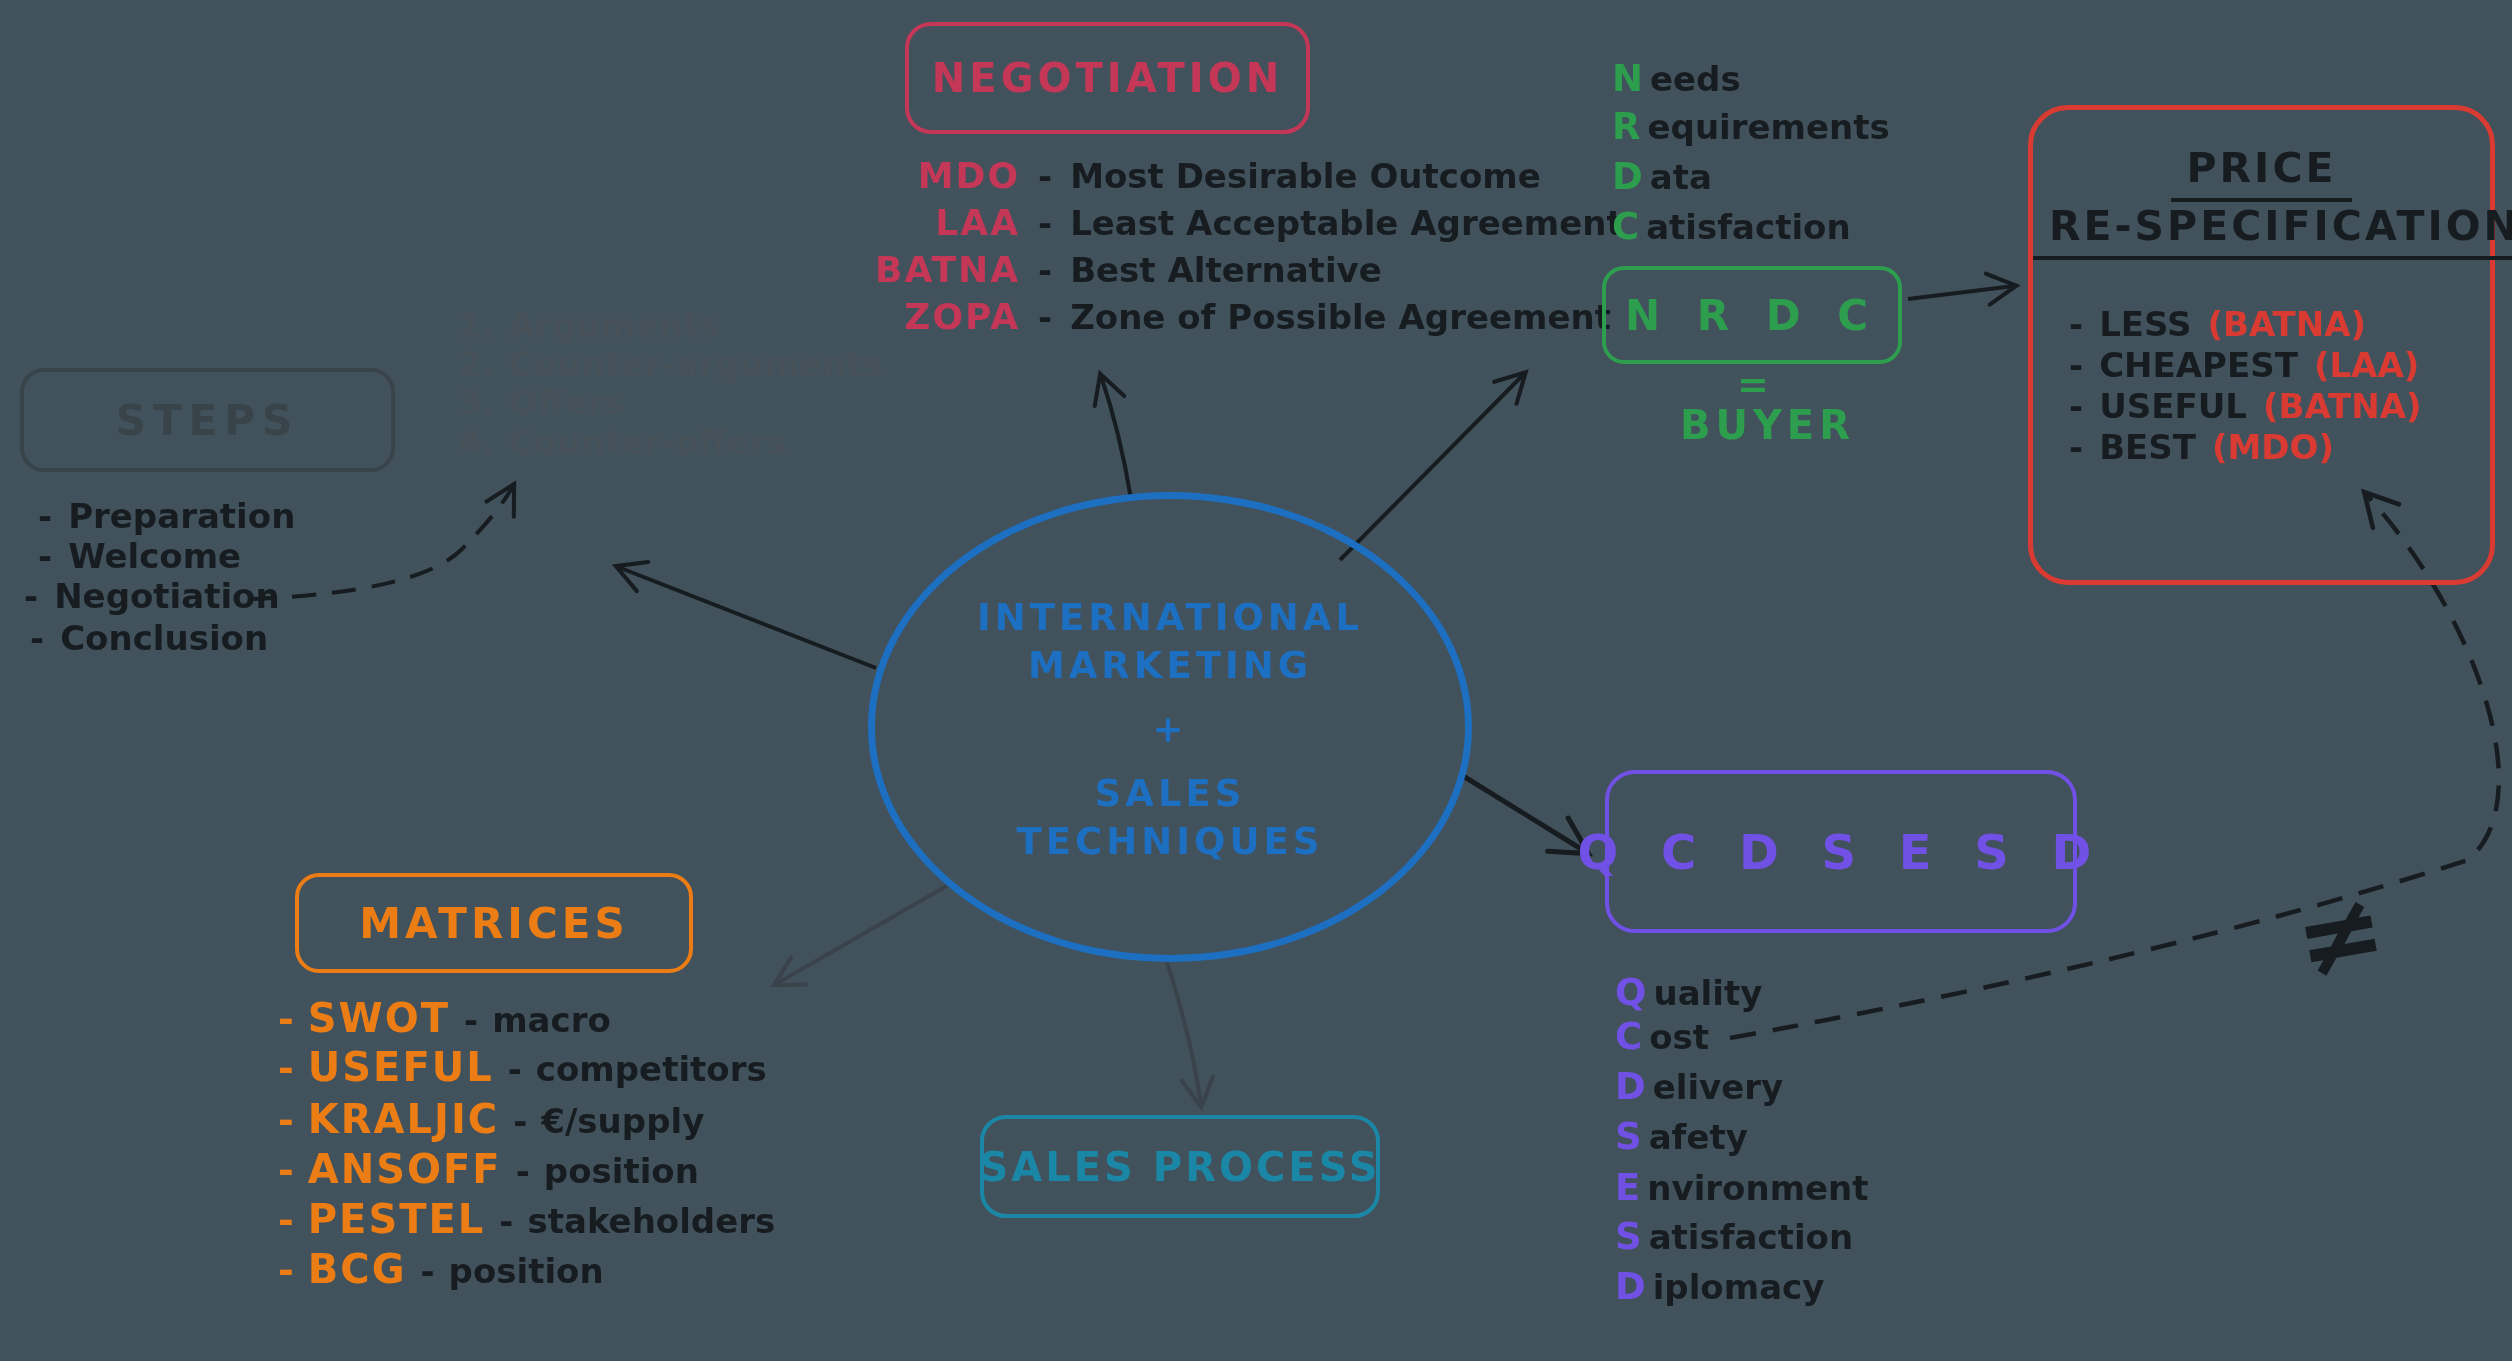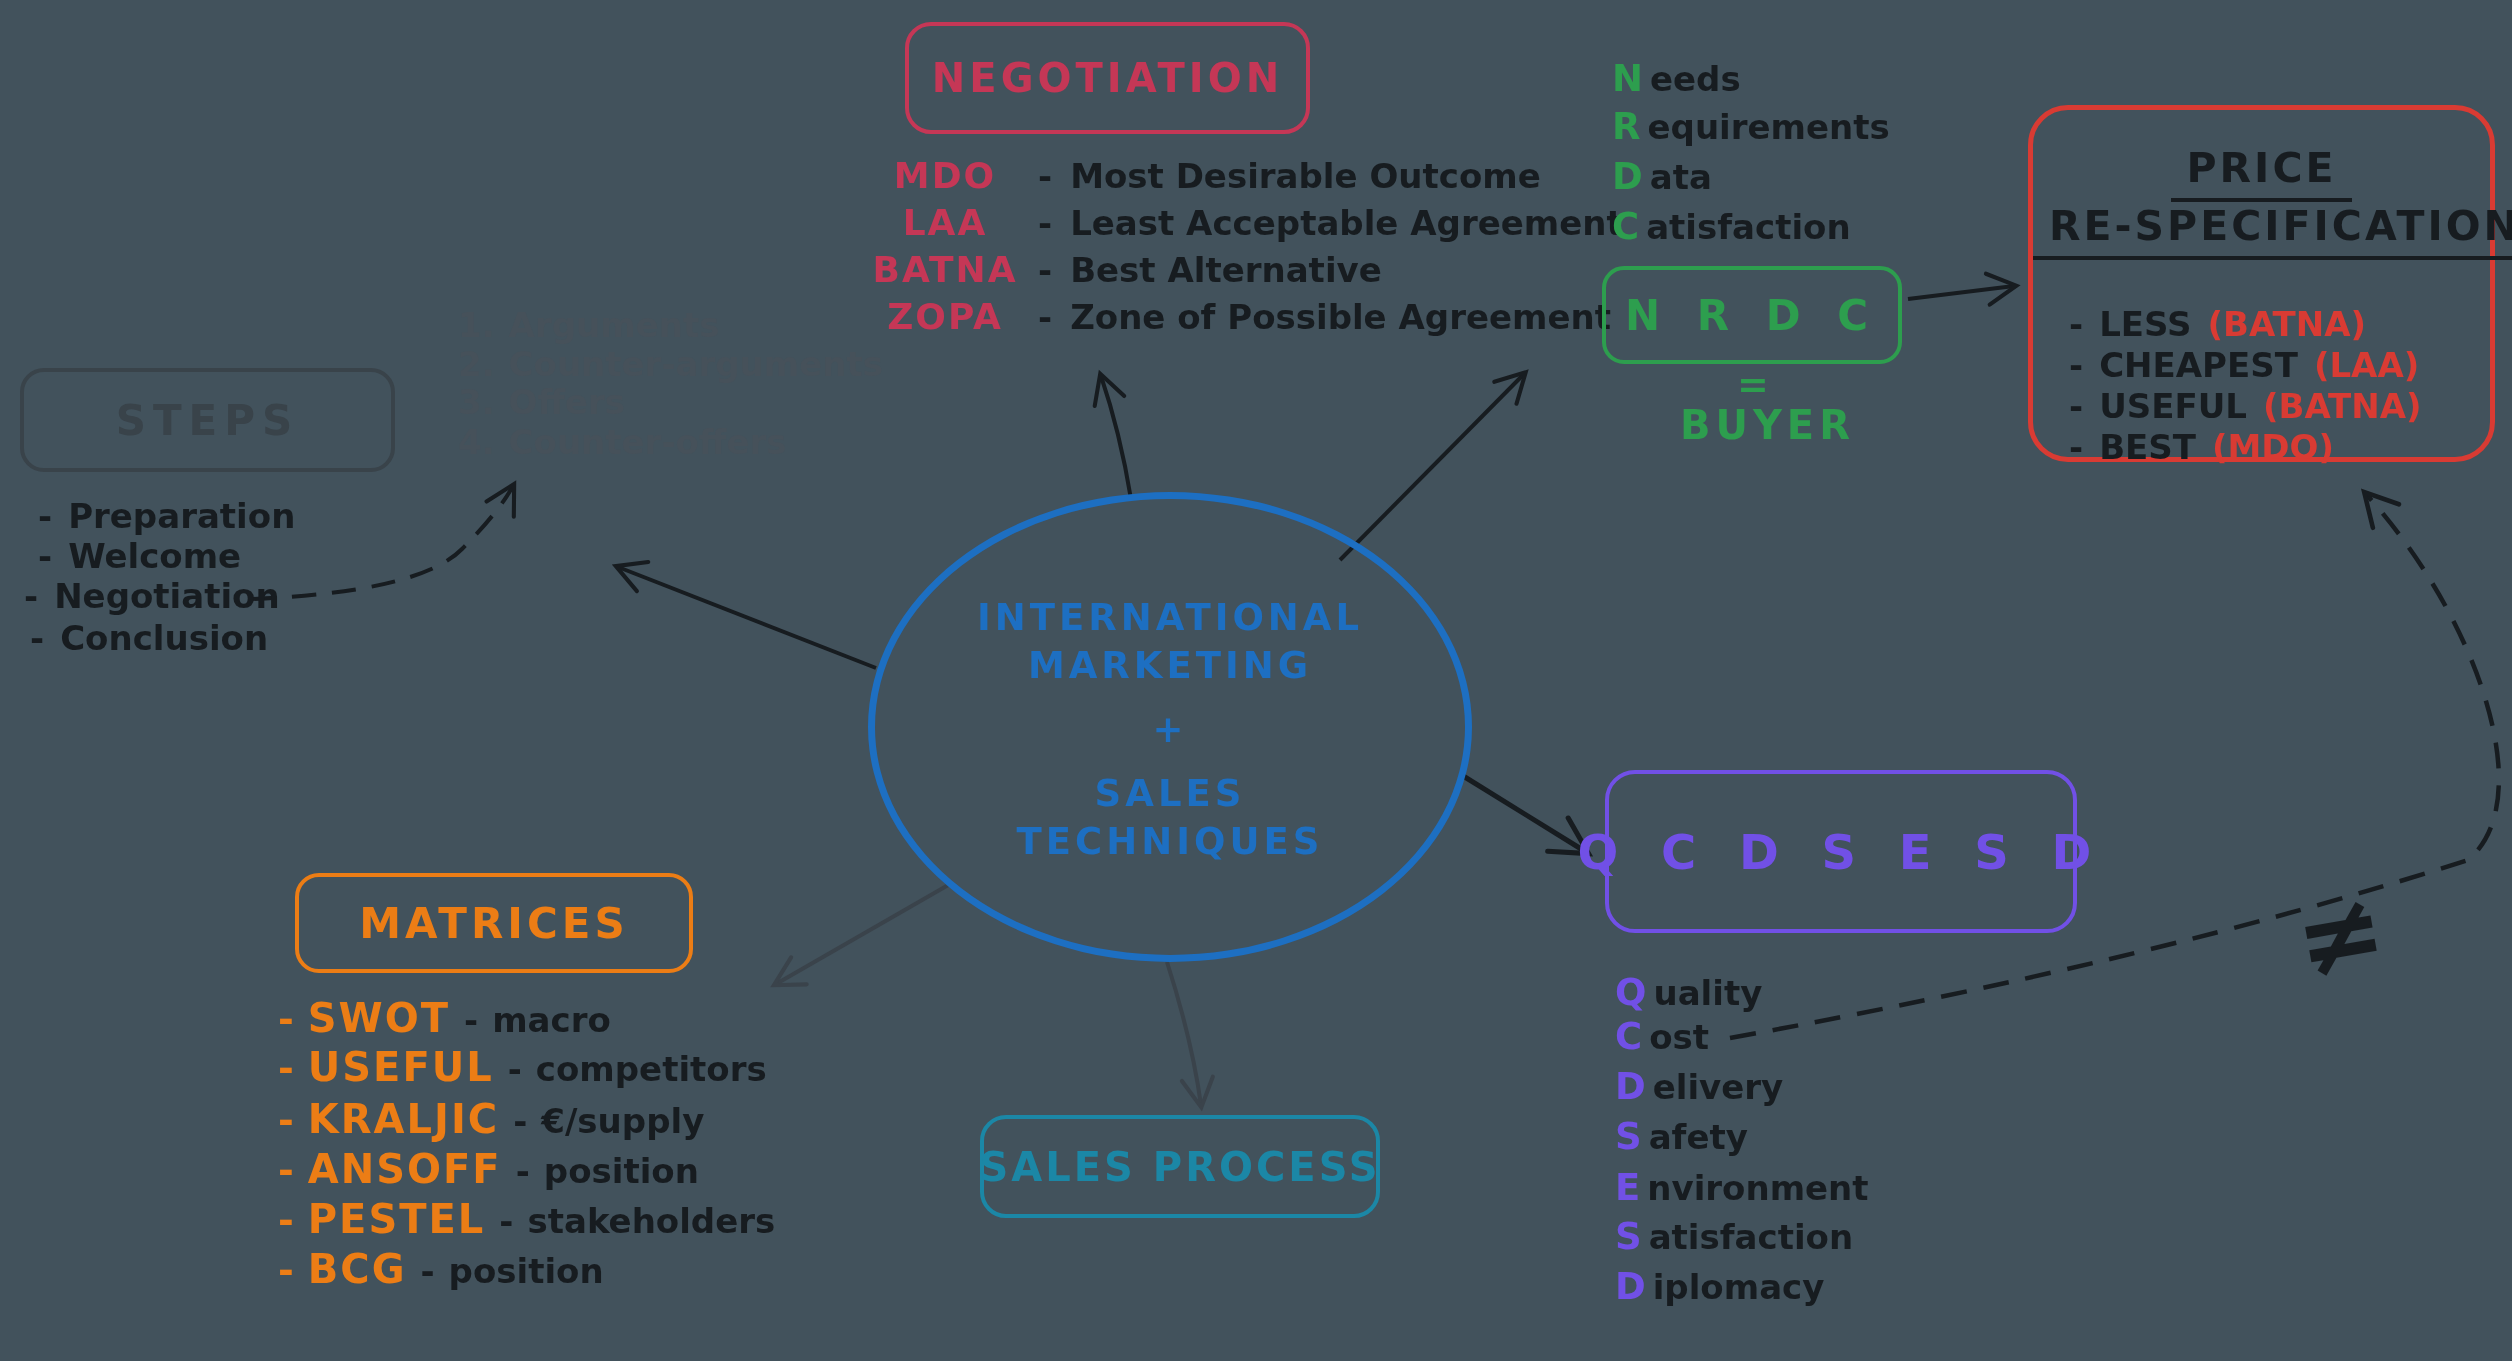--- a/index.html
+++ b/index.html
@@ -19,21 +19,21 @@
   .steps-box{left:20px;top:368px;width:375px;height:104px;border-width:4px;border-radius:24px;
     border-color:var(--gray_box);color:var(--gray_box);font-size:42px;letter-spacing:7px;}
   .nrdc-box{left:1602px;top:266px;width:300px;height:98px;border-width:4px;border-radius:22px;
     border-color:var(--green);color:var(--green);font-size:42px;letter-spacing:11px;}
   .qcd-box{left:1605px;top:770px;width:472px;height:163px;border-width:4px;border-radius:30px;
     border-color:var(--purple);color:var(--purple);font-size:48px;letter-spacing:13px;justify-content:center;}
   .mat-box{left:295px;top:873px;width:398px;height:100px;border-width:4px;border-radius:24px;
     border-color:var(--orange);color:var(--orange);font-size:42px;letter-spacing:4px;}
   .sales-box{left:980px;top:1115px;width:400px;height:103px;border-width:4px;border-radius:26px;
     border-color:var(--teal);color:var(--teal);font-size:40px;letter-spacing:3px;}
-  .price-box{left:2028px;top:105px;width:467px;height:357px;border-width:5px;border-radius:40px;
+  .price-box{left:2028px;top:105px;width:467px;height:480px;border-width:5px;border-radius:40px;
     border-color:var(--red);display:block;}
   .price-title{position:absolute;left:0;right:0;text-align:center;color:var(--ink);
     font-size:41px;font-weight:bold;letter-spacing:3px;}
   .price-title span{display:inline-block;border-bottom:4px solid var(--ink);padding:0 16px 6px 16px;}
   .pt1{top:34px;} .pt2{top:92px;}
   .price-line{position:absolute;display:flex;gap:16px;align-items:baseline;left:36px;
     font-size:34px;font-weight:bold;color:var(--ink);}
   .price-line .note{color:var(--red);margin-top:16px;}
   
   .ellipse{
@@ -46,21 +46,21 @@
   .ellipse .l{line-height:1.3;}
   .ellipse .plus{margin:16px 0;}
   
   .textline{position:absolute;white-space:nowrap;display:flex;align-items:baseline;
     font-size:34px;font-weight:600;color:var(--ink);}
   .gap14{gap:14px;} .gap16{gap:16px;}
   .gray-t{color:var(--gray_list);}
   .initial{font-weight:bold;font-size:37px;margin-right:7px;}
   .green-i{color:var(--green);}
   .purple-i{color:var(--purple);}
-  .abbr-col{display:inline-block;width:150px;text-align:center;font-weight:bold;
+  .abbr-col{display:inline-block;width:150px;text-align:right;font-weight:bold;
     color:var(--crimson);font-size:36px;letter-spacing:2px;}
   .neg-line{left:870px;gap:18px;}
   .mx-name{color:var(--orange);font-weight:bold;font-size:40px;letter-spacing:2px;}
   .mx-dash{color:var(--orange);font-weight:bold;font-size:38px;}
   .neq{position:absolute;left:2296px;top:874px;font-size:106px;font-weight:bold;
     color:var(--ink);transform:rotate(-10deg);}
   svg.arrows{position:absolute;left:0;top:0;pointer-events:none;}
 </style>
 </head>
 <body>

